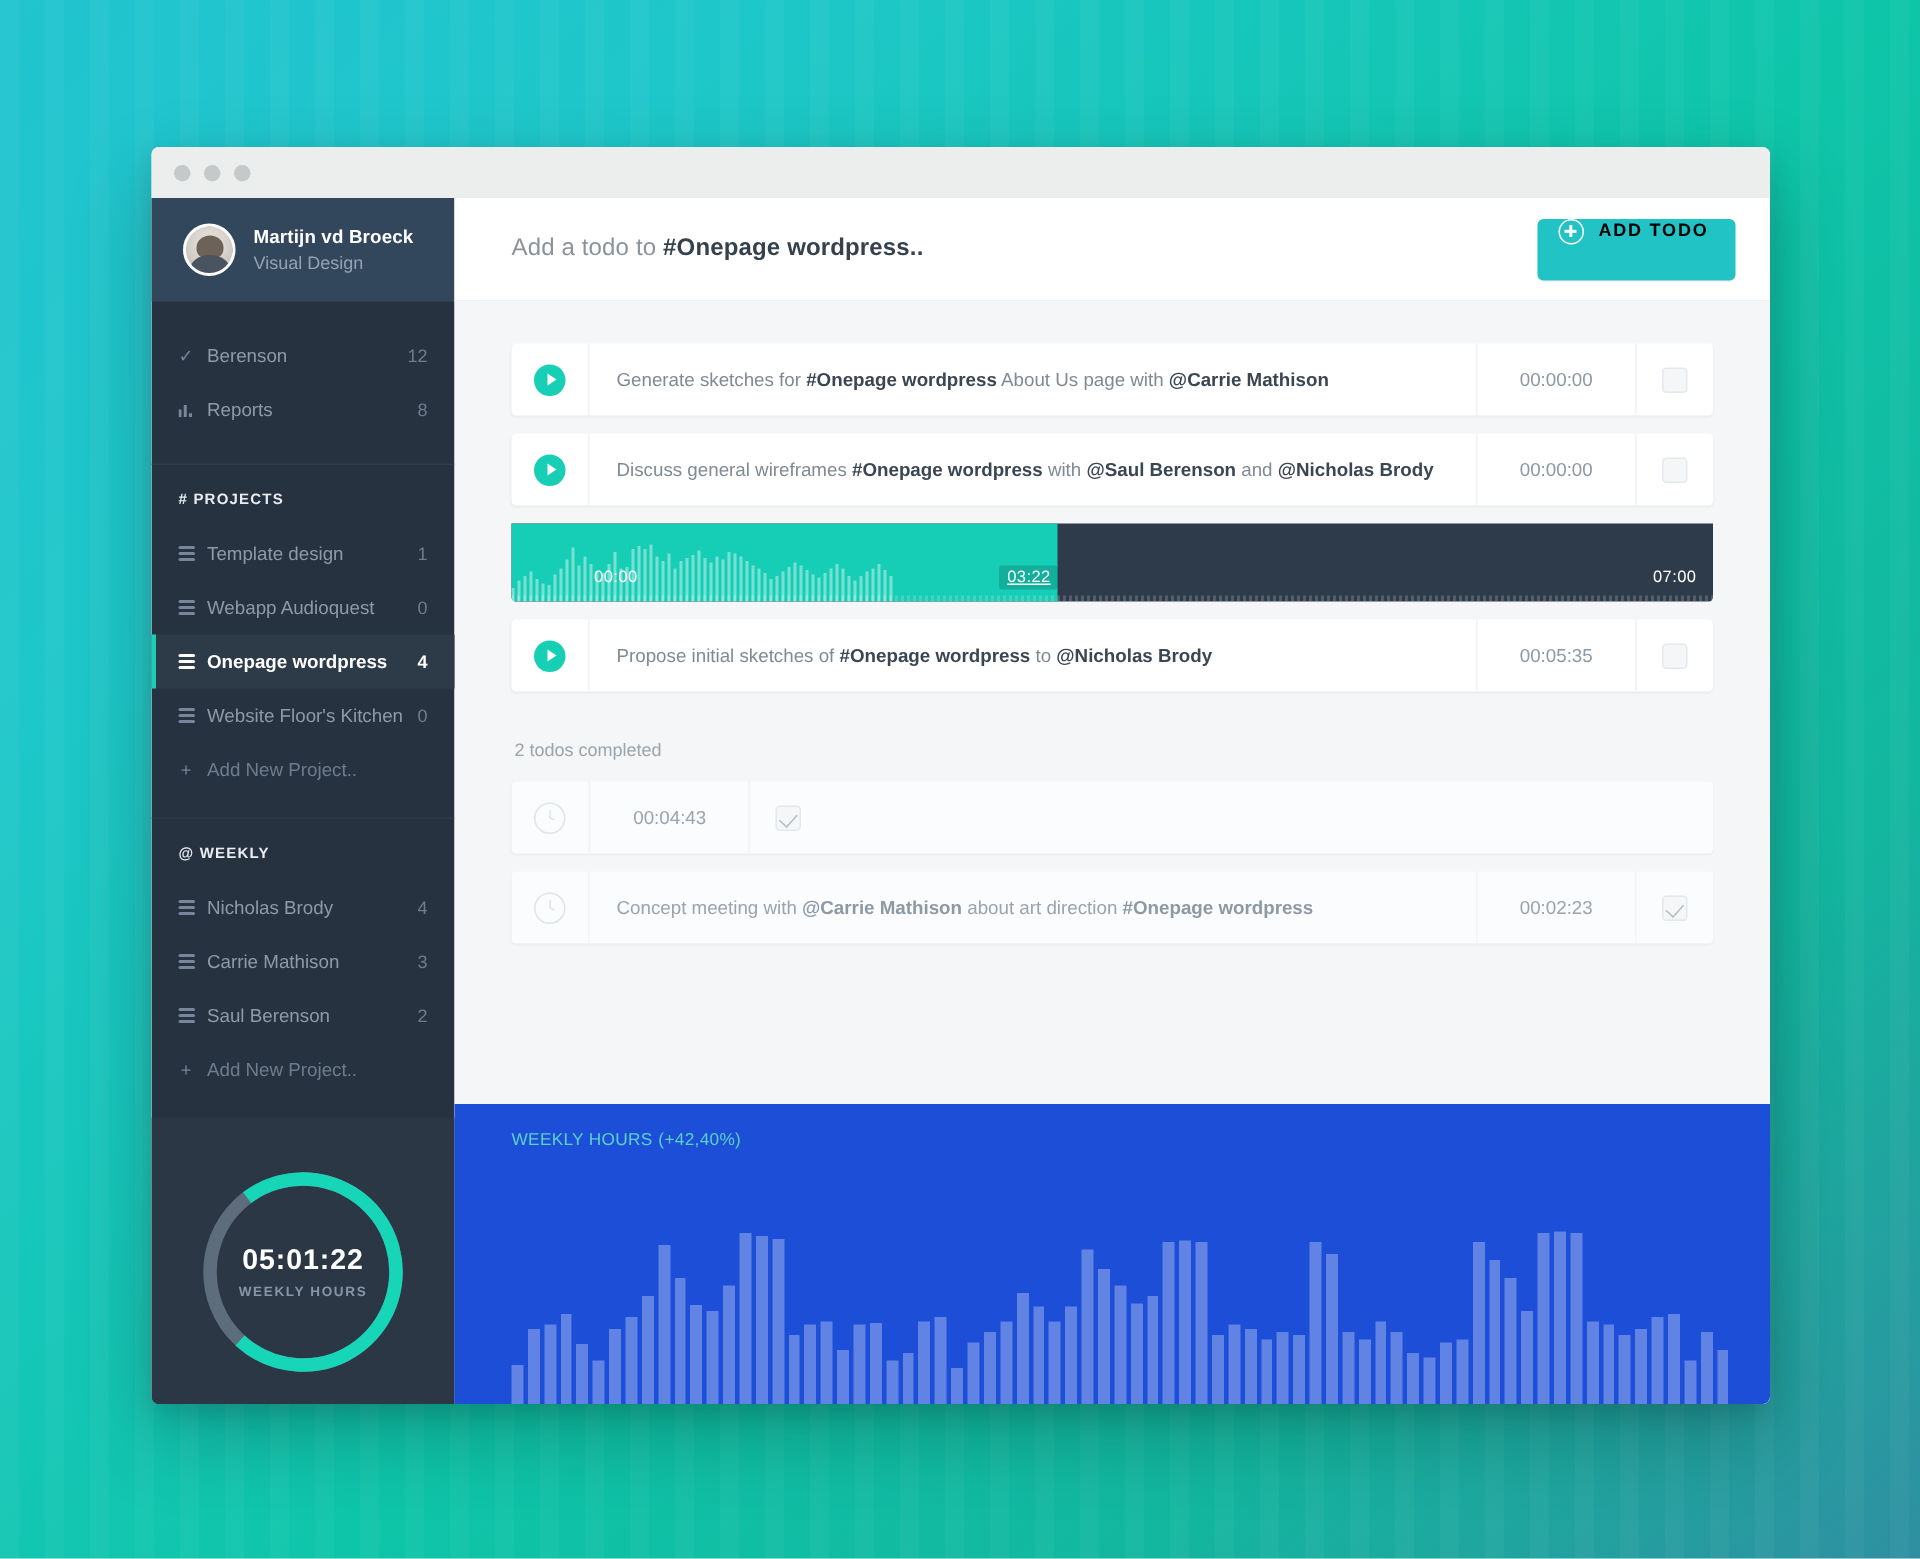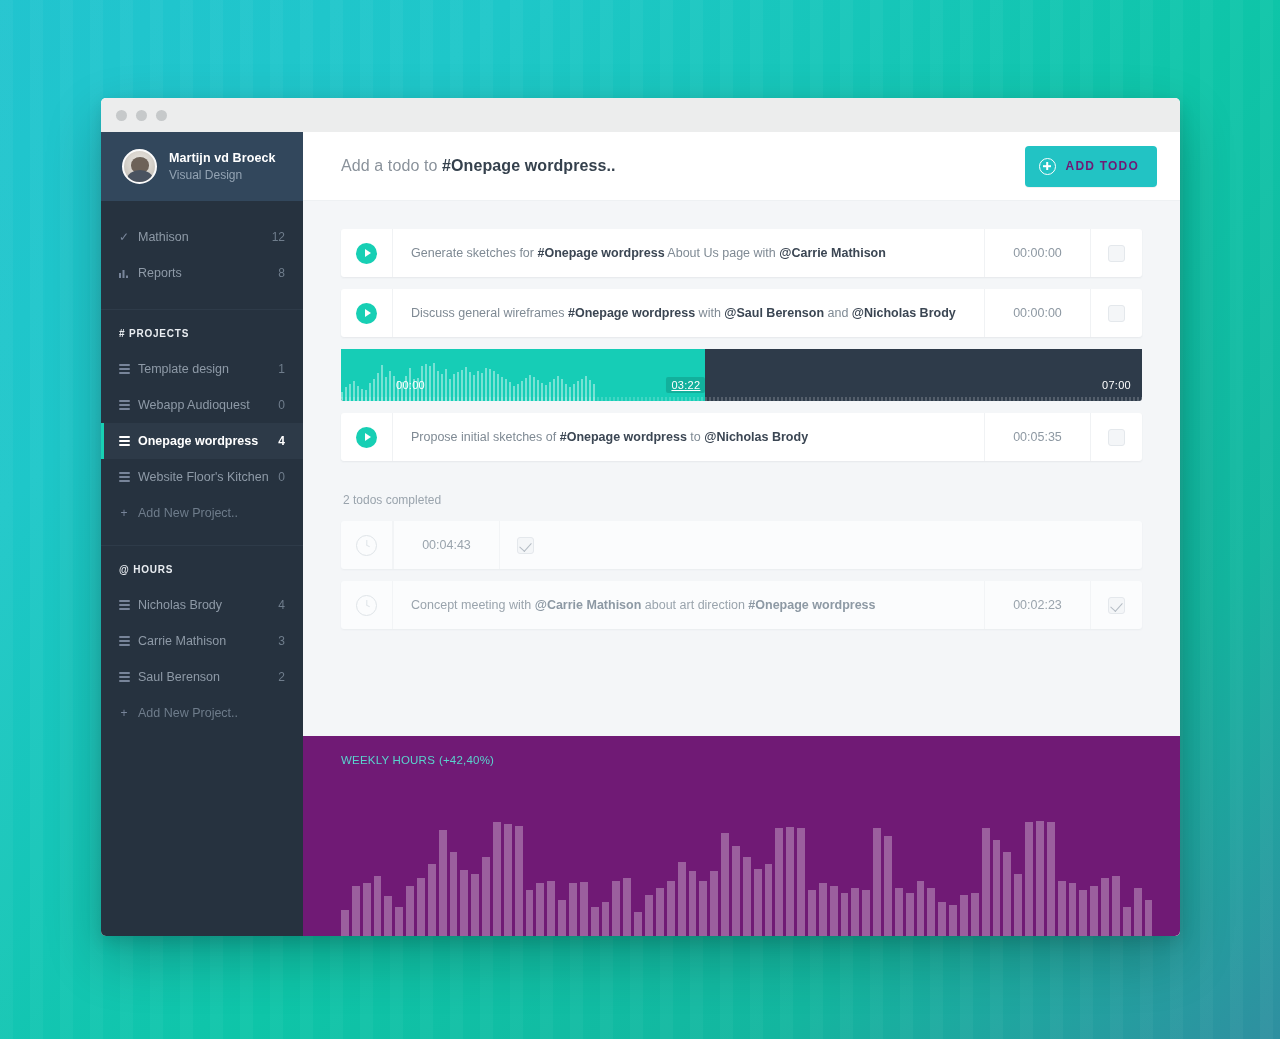--- a/index.html
+++ b/index.html
@@ -122,23 +122,23 @@
   #main { flex: 1; display: flex; flex-direction: column; min-width: 0; background: #f4f6f8; }
   #main-header {
     height: 69px; flex: 0 0 69px; background: #fff;
     display: flex; align-items: center; padding: 0 23px 0 38px;
     border-bottom: 1px solid #eef1f3;
   }
   #page-title { font-size: 16px; color: #8a929b; font-weight: normal; letter-spacing: .1px; }
   #page-title b { color: #35414d; font-weight: bold; }
   #add-todo-btn {
     margin-left: auto;
-    background: #22c3c4; color: #701a75; border: 0; border-radius: 4px;
+    background: #22c3c4; color: #000000; border: 0; border-radius: 4px;
     height: 41px; padding: 0 18px 0 14px;
-    display: flex; align-items: center; gap: 10px;
+    display: flex; gap: 10px;
     font-size: 12px; font-weight: bold; letter-spacing: 1.2px; cursor: pointer;
     box-shadow: 0 1px 0 rgba(0,0,0,0.05);
   }
   #add-todo-btn .plus-ic {
     width: 17px; height: 17px; border-radius: 50%; border: 1.6px solid #fff;
     position: relative; flex: 0 0 17px;
   }
   #add-todo-btn .plus-ic::before, #add-todo-btn .plus-ic::after {
     content:""; position: absolute; background:#fff; left:50%; top:50%;
   }
@@ -234,21 +234,21 @@
     position:absolute; left:0; right:0; bottom:0; height:4px;
     background-image: repeating-linear-gradient(to right,
       rgba(255,255,255,0.18) 0 2px, rgba(255,255,255,0) 2px 4px);
   }
 
   #completed-label { font-size: 12px; color: #9aa4ad; margin: 32px 0 14px 2px; }
 
   
   #weekly-panel {
     height: 200px; flex: 0 0 200px;
-    background: #701a75;
+    background: #1d4ed8;
     padding: 18px 38px 0 38px;
     position: relative; overflow: hidden;
   }
   #weekly-title { font-size: 11.5px; font-weight: bold; letter-spacing: .7px; color: #29424a; }
   #weekly-title span { color: #5ad3cd; font-weight: normal; letter-spacing: .2px; }
   #weekly-chart {
     position: absolute; left: 38px; right: 28px; bottom: 0; height: 120px;
     display: flex; align-items: flex-end; gap: 3px;
   }
   #weekly-chart .bar { flex: 1 1 0; background: rgba(255,255,255,0.30); min-width: 2px; }
@@ -274,21 +274,21 @@
         <div id="avatar"></div>
         <div>
           <div id="user-name">Martijn vd Broeck</div>
           <div id="user-role">Visual Design</div>
         </div>
       </div>
 
       <div id="nav-top">
         <div class="nav-row">
           <span class="ico">✓</span>
-          <span class="lbl">Mathison</span>
+          <span class="lbl">Berenson</span>
           <span class="cnt">12</span>
         </div>
         <div class="nav-row">
           <span class="ico">
             <svg width="11" height="10" viewBox="0 0 11 10">
                 <rect x="0" y="5" width="2" height="5" fill="currentColor"></rect>
                 <rect x="3.5" y="2" width="2" height="8" fill="currentColor"></rect>
                 <rect x="7" y="7.5" width="2" height="2.5" fill="currentColor"></rect>
               </svg>
           </span>
@@ -344,21 +344,21 @@
           <span class="lbl">Website Floor's Kitchen</span>
           <span class="cnt">0</span>
         </div>
         <div class="nav-row add">
           <span class="ico">+</span>
           <span class="lbl">Add New Project..</span>
         </div>
       </div>
 
       <div class="nav-section" id="nav-people">
-        <div class="sec-title">@ HOURS</div>
+        <div class="sec-title">@ WEEKLY</div>
 
         <div class="nav-row">
           <span class="ico">
               <span class="hamb">
                 <i></i>
                 <i></i>
                 <i></i>
               </span>
             </span>
           <span class="lbl">Nicholas Brody</span>
@@ -385,20 +385,32 @@
             </span>
           <span class="lbl">Saul Berenson</span>
           <span class="cnt">2</span>
         </div>
         <div class="nav-row add">
           <span class="ico">+</span>
           <span class="lbl">Add New Project..</span>
         </div>
       </div>
 
+      <div id="timer-widget">
+        <div id="ring-wrap">
+          <svg width="140" height="140" viewBox="0 0 140 140">
+            <circle id="ring-track" cx="70" cy="70" r="62" fill="none" stroke="#5d6d7c" stroke-width="9"></circle>
+            <circle id="ring-prog" cx="70" cy="70" r="62" fill="none" stroke="#17d6b8" stroke-width="9" stroke-linecap="butt" stroke-dasharray="280.48139211249674 389.55748904513433" transform="rotate(-37 70 70)"></circle>
+          </svg>
+          <div id="ring-text">
+            <div id="timer-value">05:01:22</div>
+            <div id="timer-label">WEEKLY HOURS</div>
+          </div>
+        </div>
+      </div>
     </aside>
 
     <section id="main">
 
       <header id="main-header">
         <h1 id="page-title"><span>Add a todo to </span><b>#Onepage wordpress..</b></h1>
         <button id="add-todo-btn">
           <span class="plus-ic"></span>
           <span>ADD TODO</span>
         </button>

